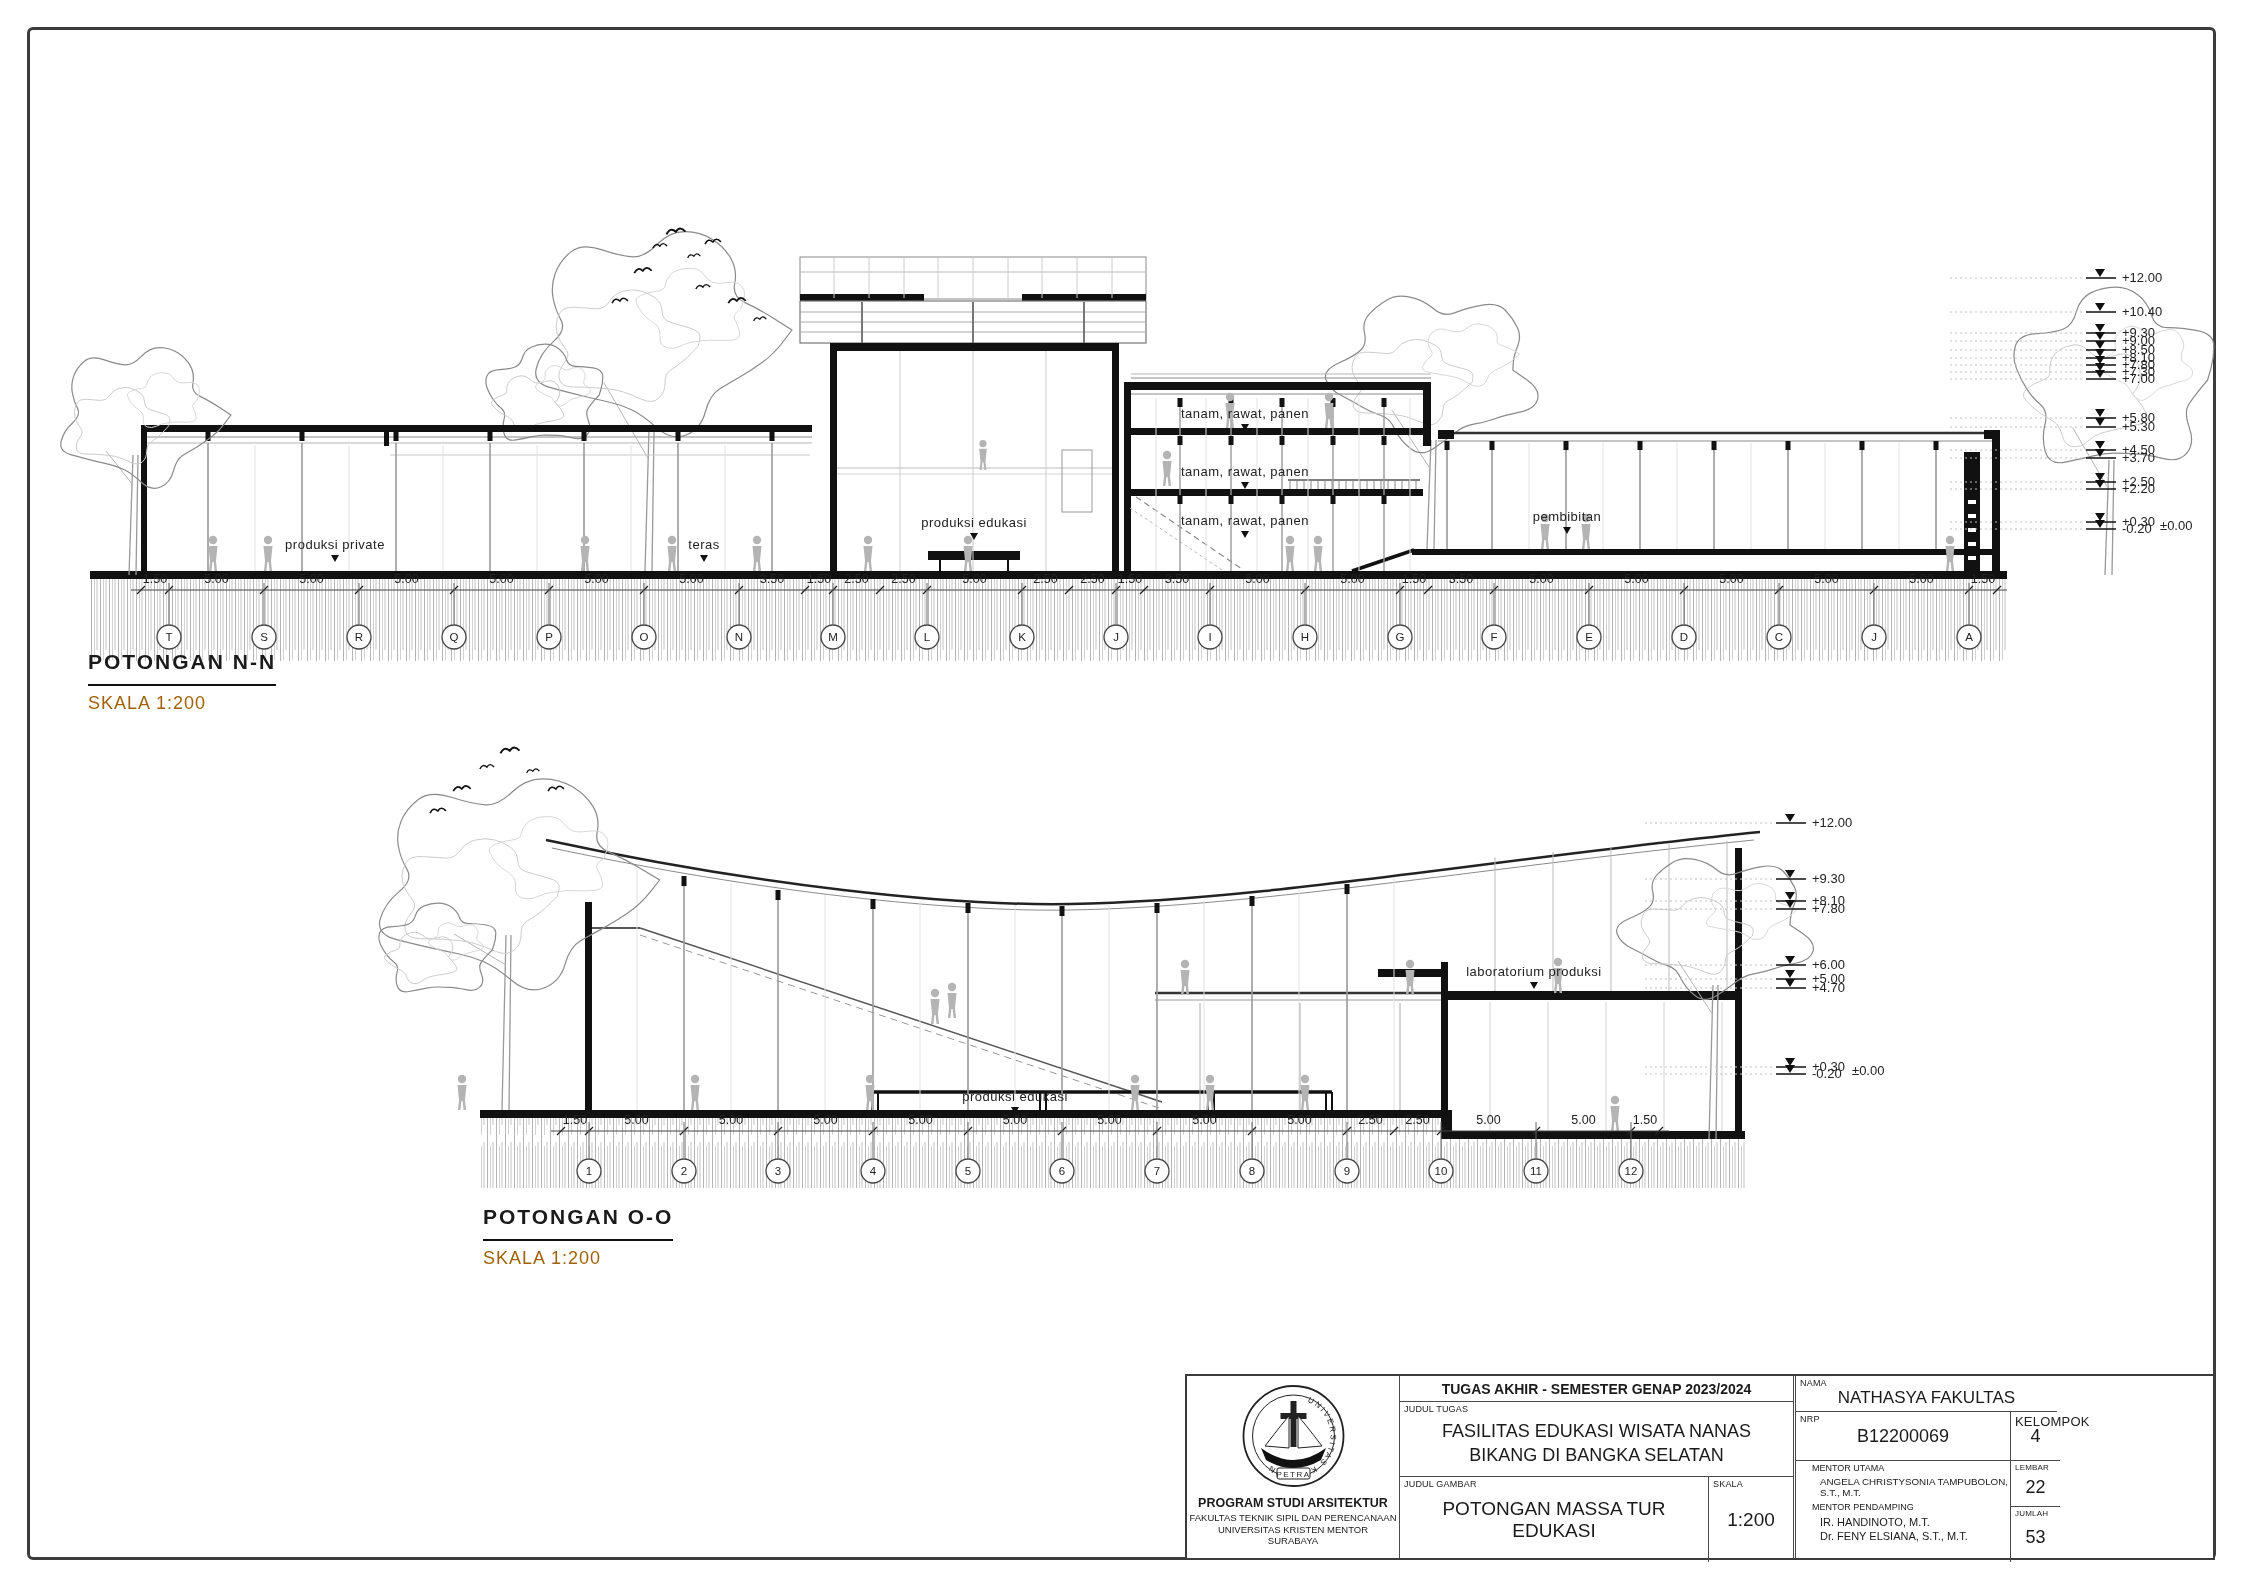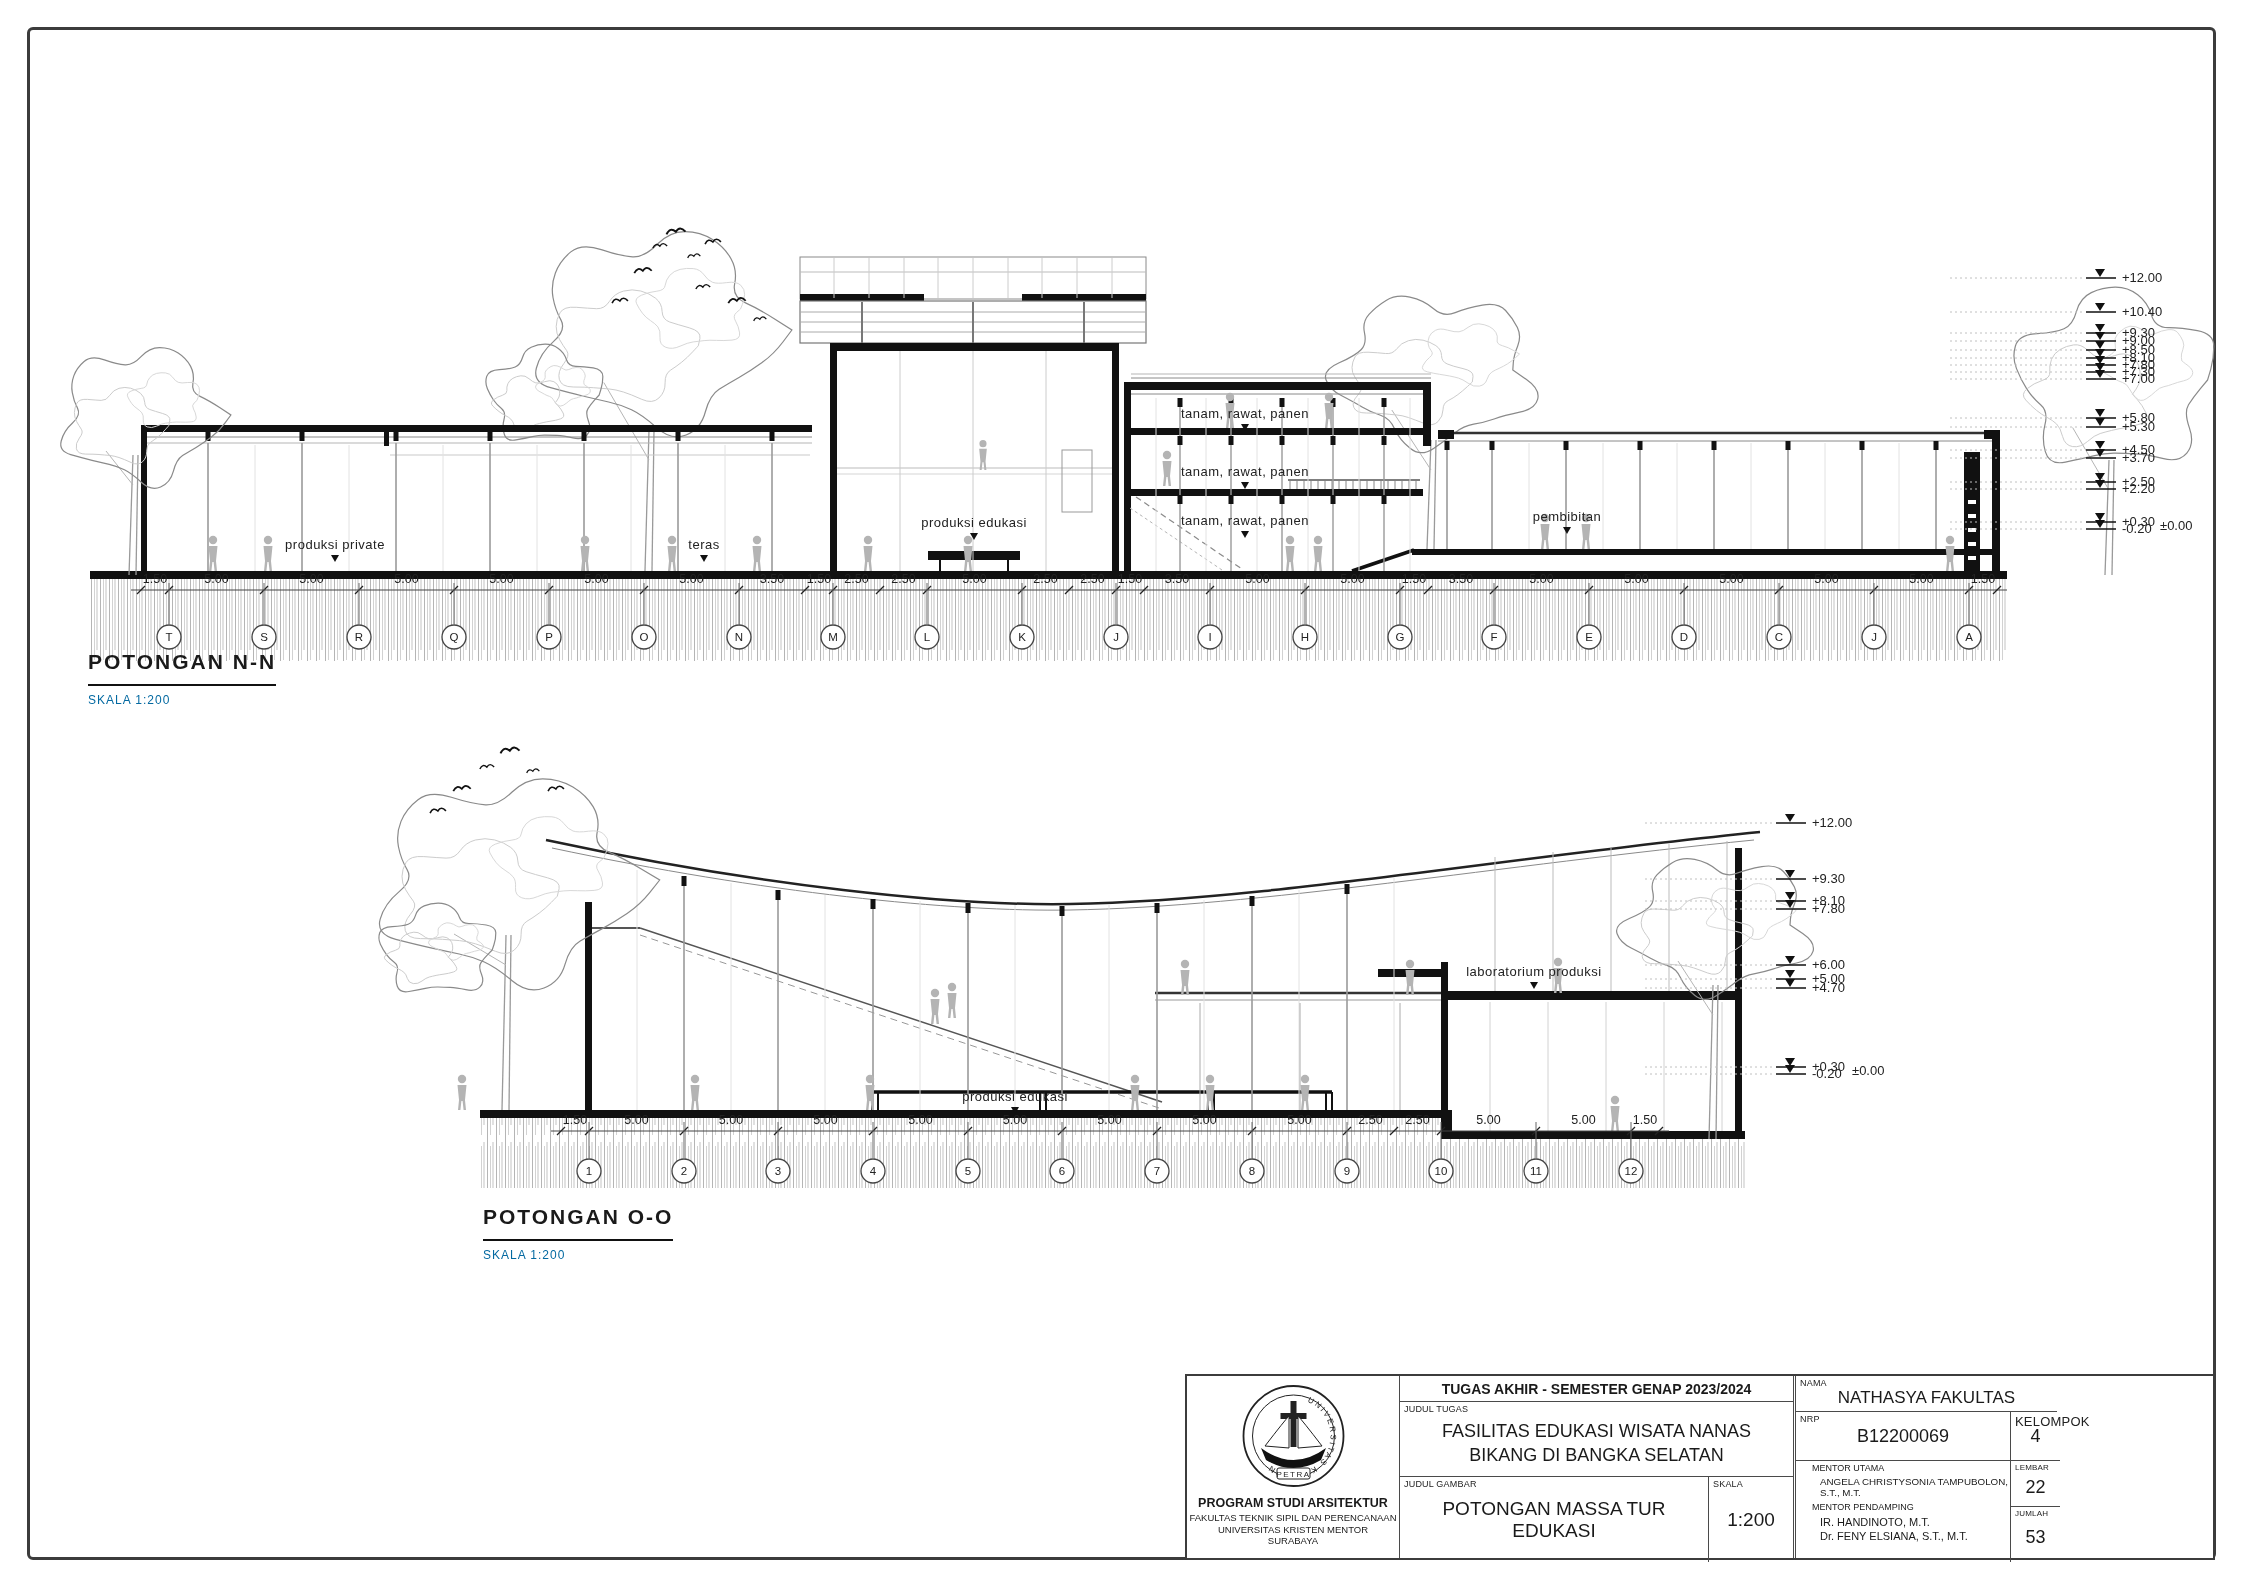--- a/index.html
+++ b/index.html
@@ -6,21 +6,21 @@
   body{width:2245px;height:1587px;position:relative;overflow:hidden;
        font-family:"Liberation Sans",sans-serif;color:#1a1a1a;}
   #sheet-border{position:absolute;left:27px;top:27px;width:2189px;height:1533px;
        border:3px solid #3c3c3c;border-radius:6px;box-sizing:border-box;}
   svg{position:absolute;left:0;top:0;}
   svg text{font-family:"Liberation Sans",sans-serif;fill:#222;}
 
   .sec-caption{position:absolute;}
   .sec-caption h2{margin:0;font-size:21px;font-weight:bold;letter-spacing:2px;
        border-bottom:2px solid #111;padding-bottom:10px;display:inline-block;}
-  .sec-caption .skala{margin-top:7px;font-size:12px;letter-spacing:1px;color:#0369a1;}
+  .sec-caption .skala{margin-top:7px;font-size:18px;letter-spacing:1px;color:#a16207;}
 
   
   #title-block{position:absolute;left:1185px;top:1374px;width:1030px;height:186px;
        border:2px solid #3c3c3c;box-sizing:border-box;background:#fff;font-size:11px;}
   .tb-cell{position:absolute;box-sizing:border-box;border-color:#4a4a4a;}
   .tb-label{position:absolute;top:2px;left:4px;font-size:9px;color:#222;letter-spacing:.2px;}
   .tb-center{display:flex;align-items:center;justify-content:center;text-align:center;height:100%;}
   .b{font-weight:bold;}
   #tb-col1{left:0;top:0;width:213px;height:100%;border-right:1.5px solid #4a4a4a;text-align:center;}
   #tb-col2{left:213px;top:0;width:393px;height:100%;}

